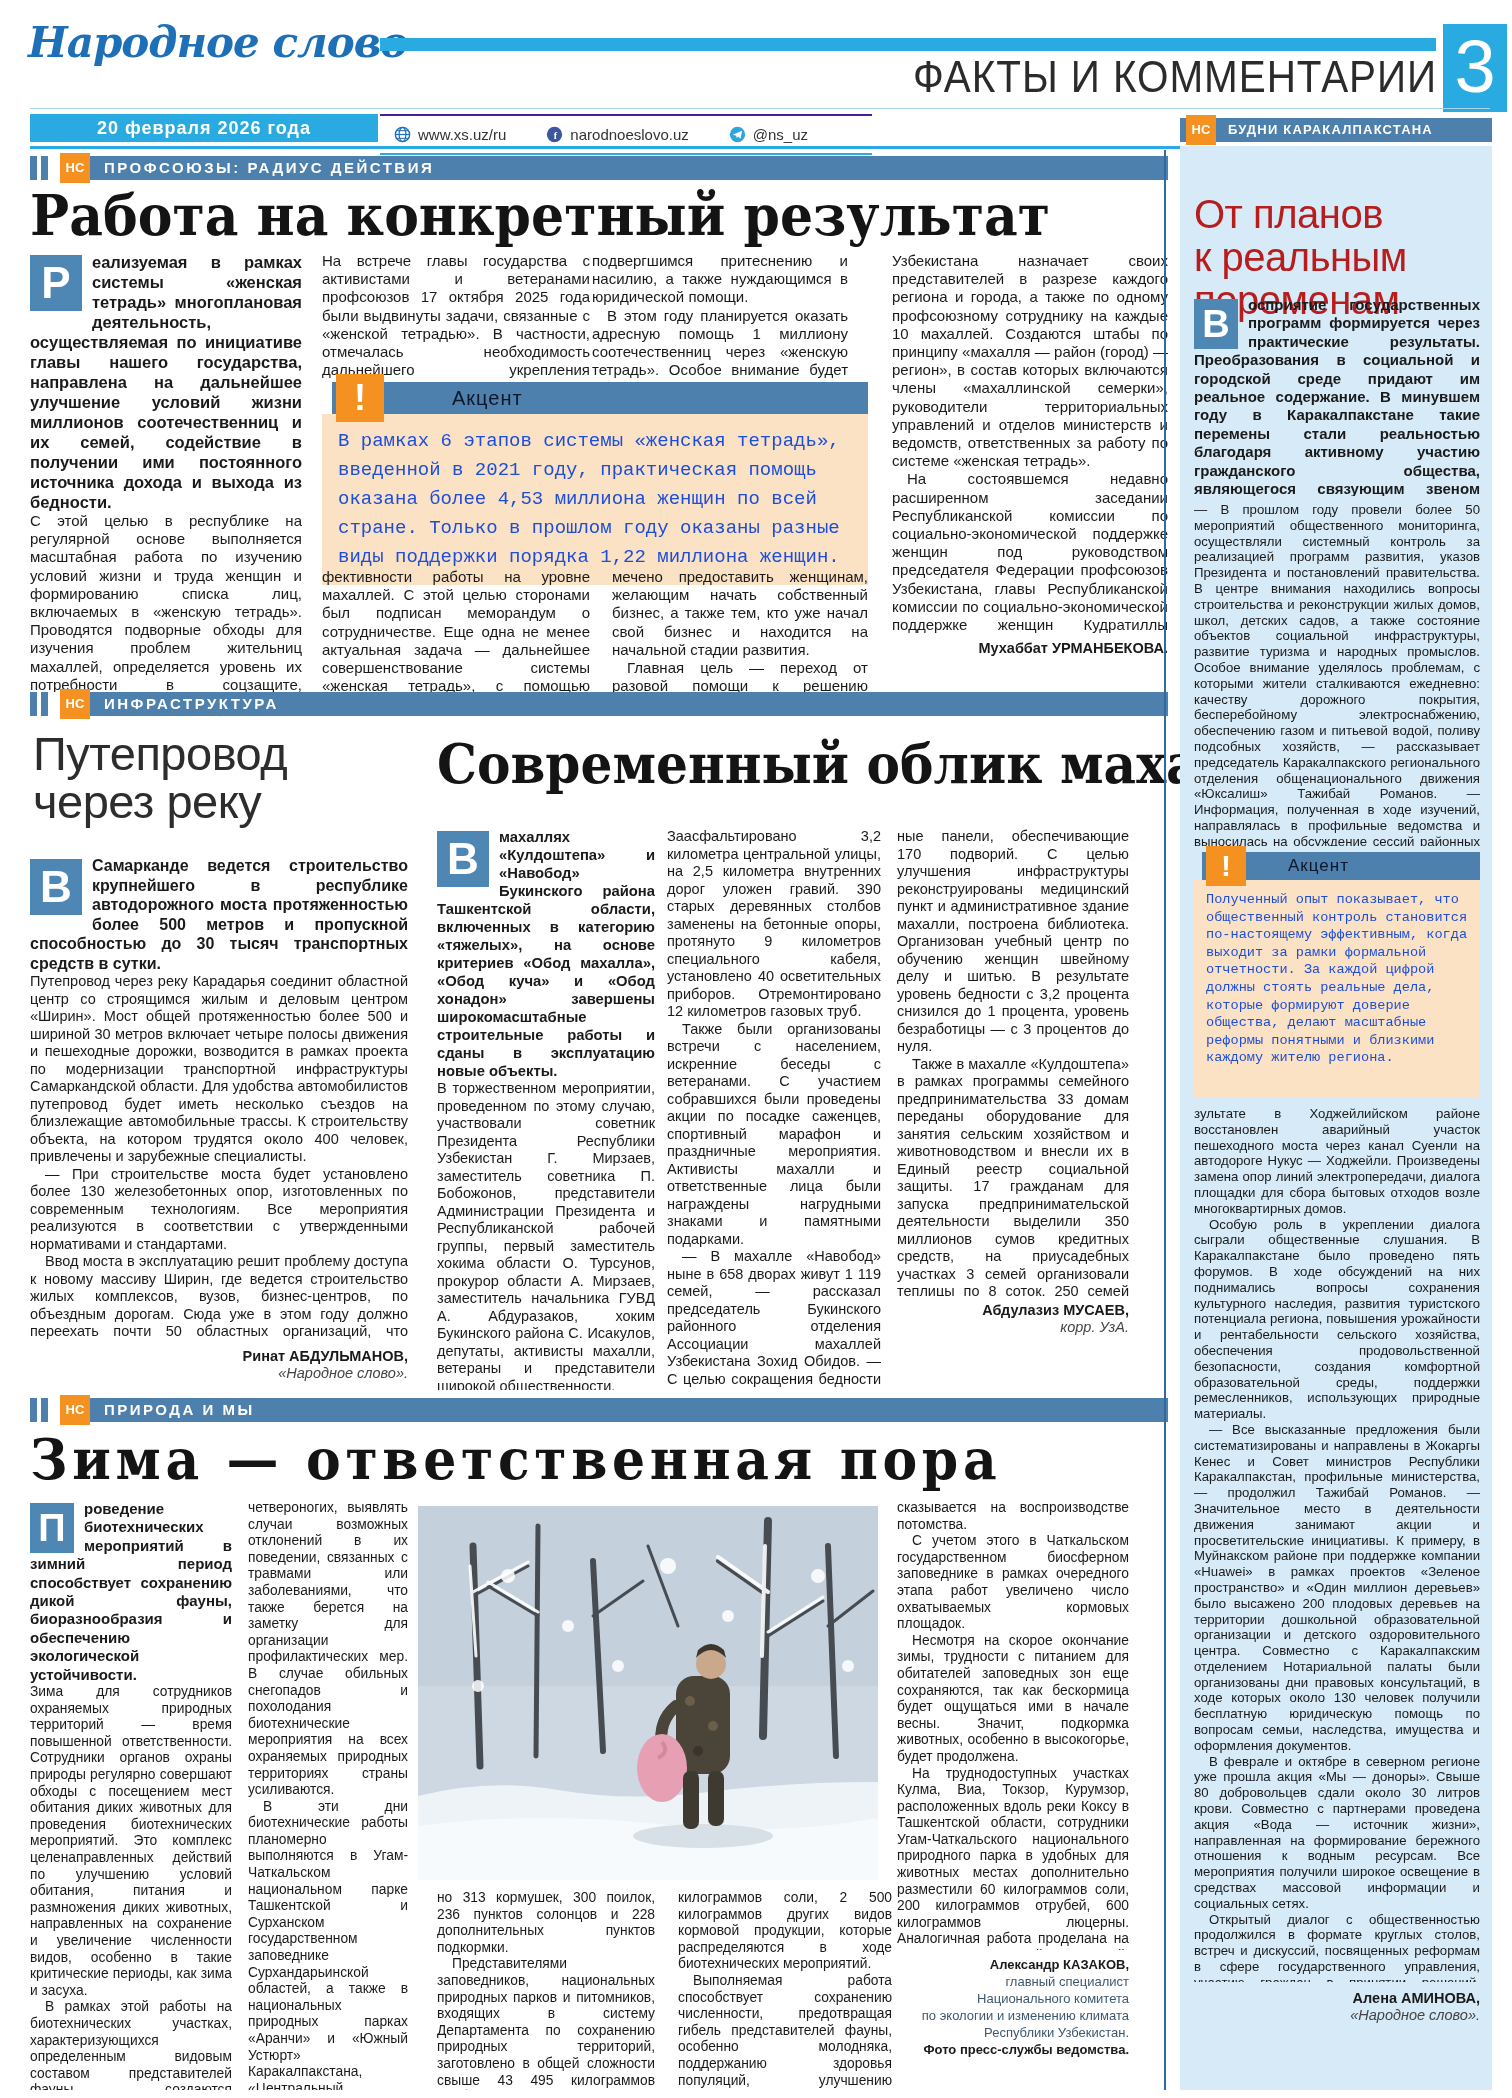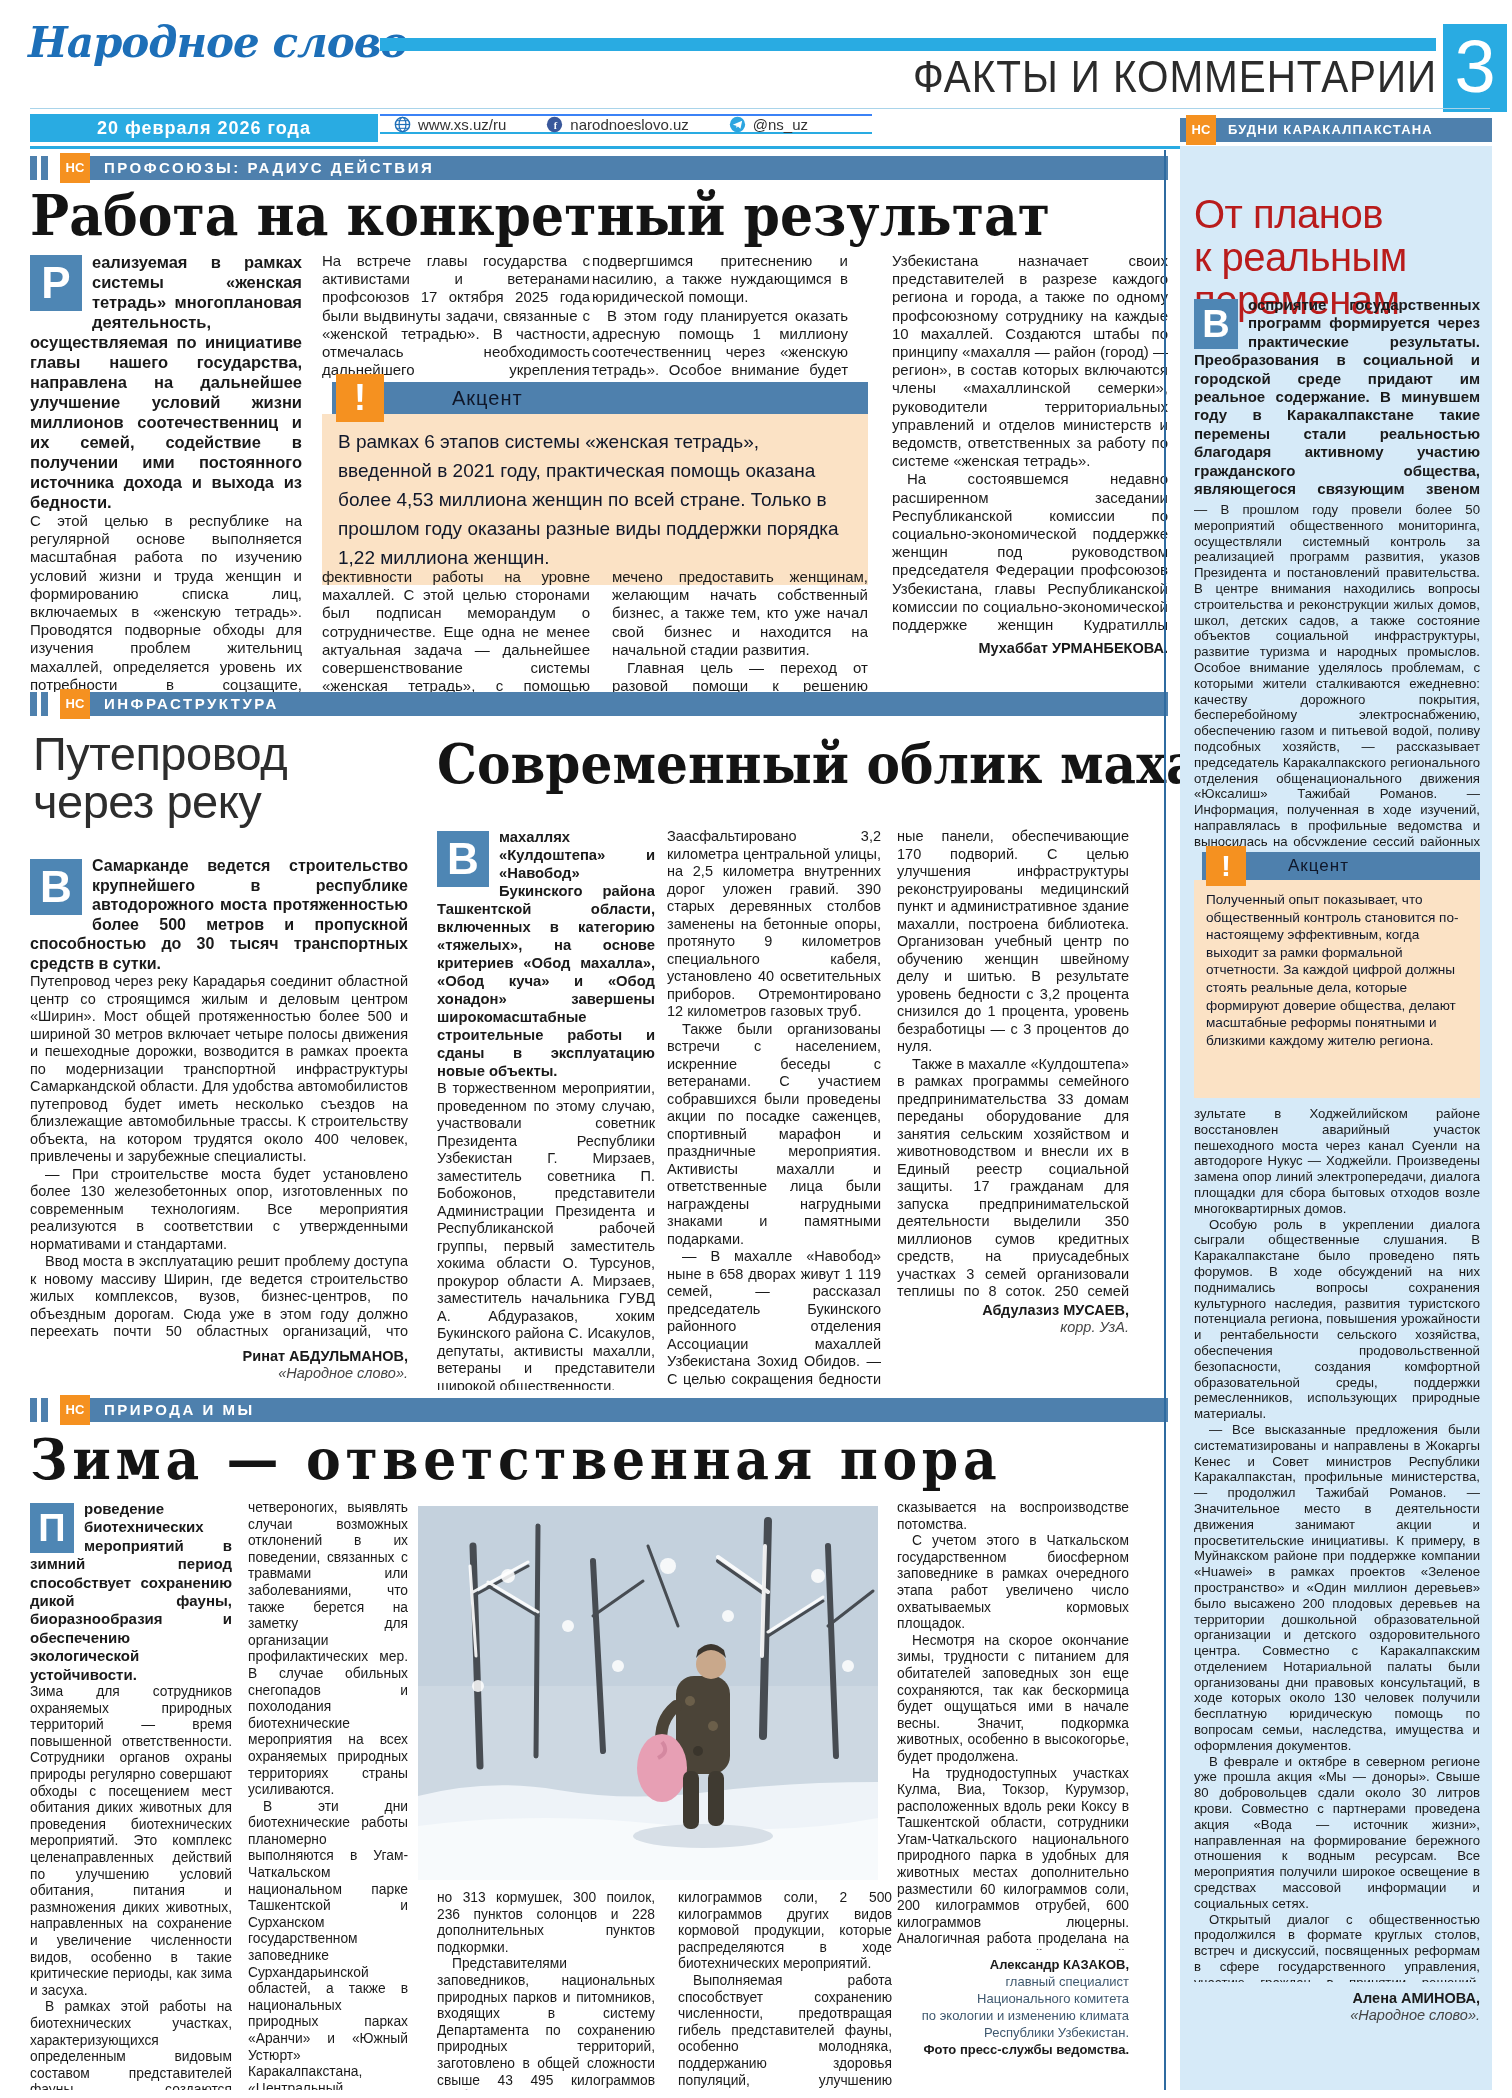--- a/index.html
+++ b/index.html
@@ -11,21 +11,21 @@
   .logo{font-family:"DejaVu Serif",serif;font-style:italic;font-weight:bold;
         font-size:42px;color:#1d6fb8;letter-spacing:-1px;}
   .cyanbar{background:#29abe2;}
   .facts-title{font-size:44px;font-weight:normal;color:#2b2b2b;text-align:right;
         letter-spacing:1px;transform:scaleX(.92);transform-origin:right;}
   .pagenum{background:#29abe2;color:#fff;font-size:74px;font-weight:normal;
         text-align:center;line-height:86px;}
   .datebox{background:#29abe2;color:#fff;font-weight:bold;font-size:18px;
         text-align:center;line-height:28px;letter-spacing:1px;}
   .links{display:flex;align-items:center;gap:40px;padding-left:14px;
-        border-top:2px solid #3b82f6;border-bottom:2px solid #29abe2;box-sizing:border-box;height:20px;}
+        border-top:2px solid #4c1d95;border-bottom:2px solid #29abe2;box-sizing:border-box;height:41px;}
   .link{display:flex;align-items:center;gap:7px;font-size:15px;color:#333;}
   .icn{width:17px;height:17px;display:block;}
   
   .secbar{background:linear-gradient(90deg,#ffffff 0 30px,#4e80ad 30px);height:24px;}
   .secbar .tick{position:absolute;top:0;width:7px;height:24px;background:#4e80ad;}
   .secbar .t1{left:0;} .secbar .t2{left:11px;}
   .nsbadge{position:absolute;left:30px;top:-3px;width:30px;height:30px;background:#f59120;
         color:#fff;font-weight:bold;font-size:13px;text-align:center;line-height:30px;}
   .seclabel{position:absolute;left:74px;top:0;color:#fff;font-weight:bold;font-size:15px;
         letter-spacing:2.5px;line-height:24px;white-space:nowrap;}
@@ -53,21 +53,21 @@
   .dropcap{float:left;width:52px;height:56px;background:#4e86b4;color:#fff;
         font-size:44px;font-weight:bold;text-align:center;line-height:56px;margin:3px 10px 2px 0;}
   .dropcap.small{width:44px;height:50px;font-size:38px;line-height:50px;}
   
   .akcent{overflow:visible;}
   .ak-head{position:relative;height:32px;background:#4e80ad;margin-left:10px;}
   .ak-bang{position:absolute;left:4px;top:-8px;width:48px;height:48px;background:#f59120;
         color:#fff;font-size:36px;font-weight:bold;text-align:center;line-height:48px;}
   .ak-label{position:absolute;left:120px;top:0;color:#0f172a;font-weight:normal;font-size:20px;
         line-height:32px;letter-spacing:1px;}
-  .ak-body{background:#fbe2c5;color:#0f172a;padding:13px 16px;}
+  .ak-body{background:#fbe2c5;color:#1d4ed8;padding:13px 16px;font-family:Liberation Mono, monospace;}
   .ak-body p{margin:0;}
   .akcent.main .ak-body{font-size:19px;line-height:29px;}
   .akcent.side .ak-head{height:28px;margin-left:8px;}
   .akcent.side .ak-bang{width:40px;height:40px;font-size:30px;line-height:40px;top:-6px;}
   .akcent.side .ak-label{left:86px;font-size:17px;line-height:28px;}
   .akcent.side .ak-body{font-size:13.6px;line-height:17.6px;padding:11px 12px;}
   
   .byline{text-align:right;overflow:hidden;}
   .byline p{font-size:14.5px;line-height:17px;}
   .byline p:first-child{font-weight:bold;}

